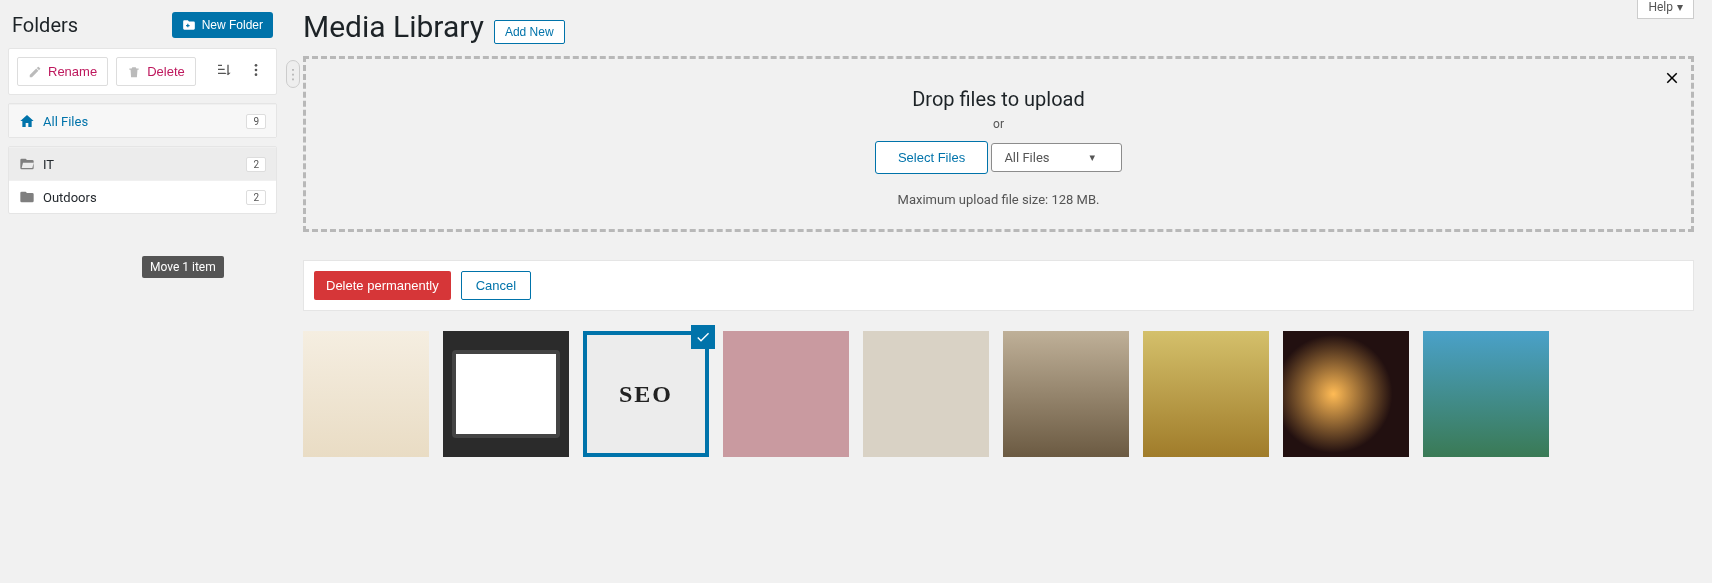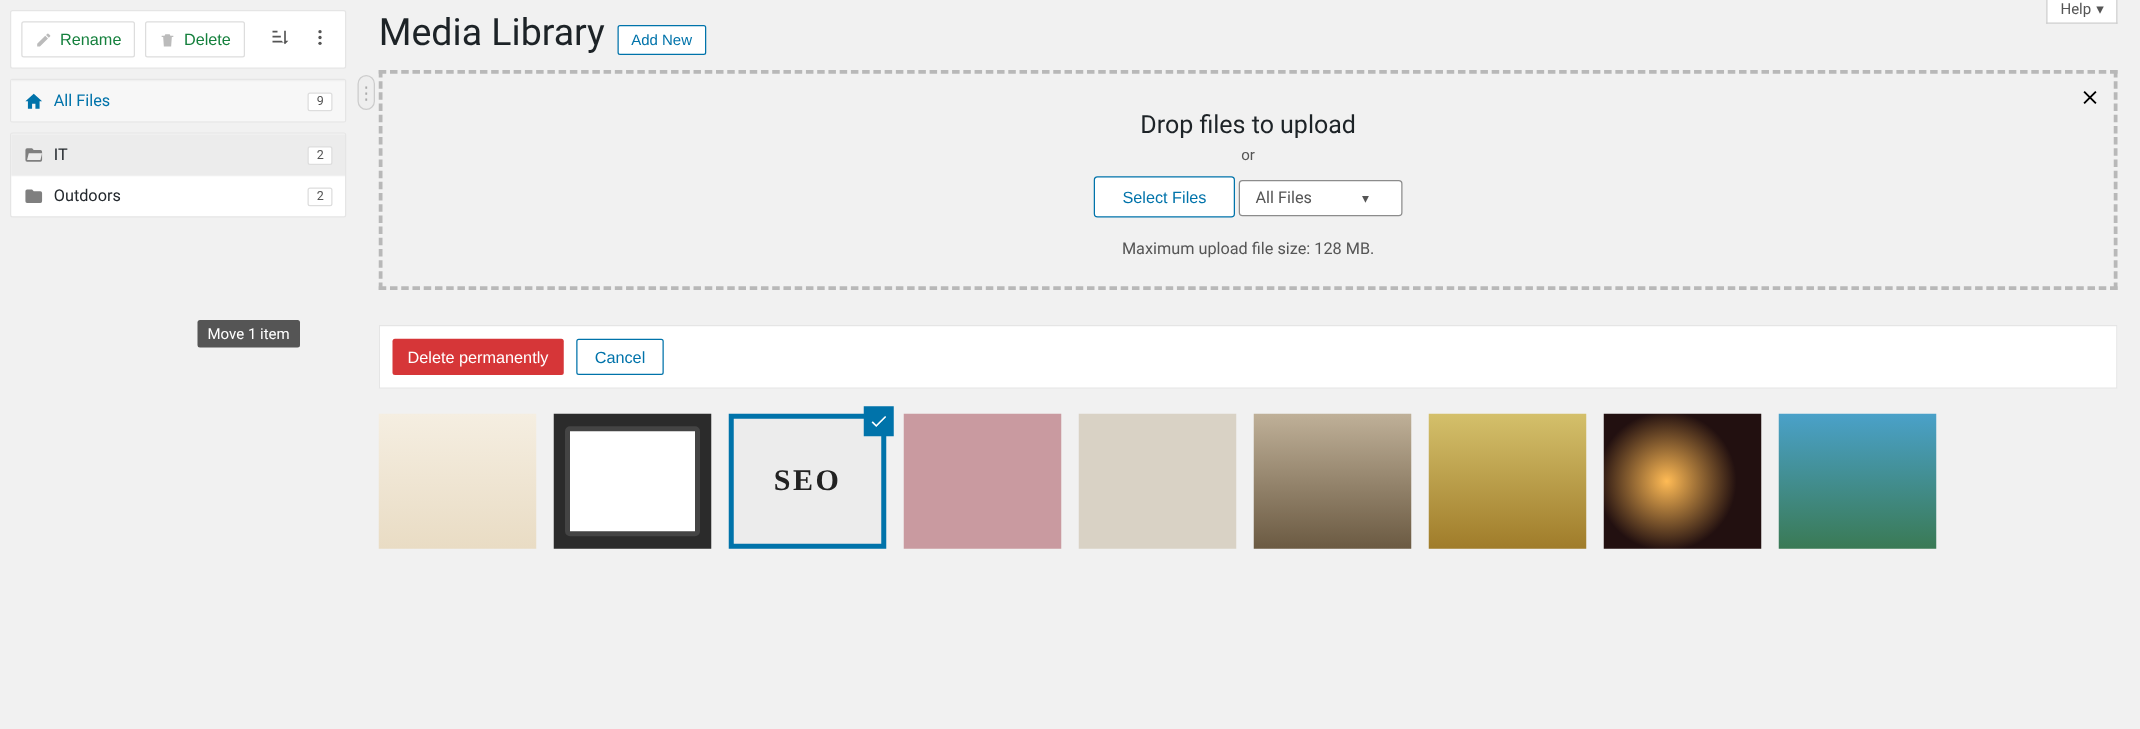--- a/index.html
+++ b/index.html
@@ -27,21 +27,21 @@
   .btn-primary {
     background: #0073aa; color: #fff; border: none; border-radius: 3px;
     padding: 6px 10px; font-size: 12px; cursor: pointer;
     display: inline-flex; align-items: center; gap: 6px;
   }
   .btn-primary .ic { fill: #fff; }
 
   .sb-card { background: #fff; border: 1px solid #e5e5e5; border-radius: 2px; margin-bottom: 8px; }
   .toolbar-row { display: flex; align-items: center; padding: 8px; gap: 8px; }
   .ghost-btn {
-    background: #fff; border: 1px solid #ddd; color: #15803d; border-radius: 2px;
+    background: #fff; border: 1px solid #ddd; color: #be185d; border-radius: 2px;
     padding: 6px 10px; font-size: 13px; display: inline-flex; align-items: center; gap: 6px;
     cursor: not-allowed;
   }
   .ghost-btn .ic { fill: #bbb; }
   .tb-right { margin-left: auto; display: flex; align-items: center; gap: 8px; }
   .icon-btn { background: none; border: none; cursor: pointer; padding: 4px; }
   .icon-btn .ic { fill: #555; }
 
   .folder-list { list-style: none; }
   .folder-item {
@@ -63,21 +63,21 @@
   .search-input {
     width: 100%; border: none; padding: 8px 8px 8px 32px; font-size: 13px; outline: none;
     background: #fff;
   }
   .search-row .search-ic { position: absolute; left: 8px; top: 50%; transform: translateY(-50%); fill: #7f7f7f; }
 
   .list2 { margin-top: 8px; }
 
   .tooltip {
     position: absolute; background: #555; color: #fff; font-size: 12px; padding: 4px 8px; border-radius: 2px;
-    left: 158px; top: 256px; z-index: 50; white-space: nowrap;
+    left: 142px; top: 256px; z-index: 50; white-space: nowrap;
   }
 
   
   .resizer {
     position: absolute; left: 286px; top: 60px; width: 14px; height: 28px;
     background: #eee; border: 1px solid #ccc; border-radius: 7px; z-index: 20;
     cursor: ew-resize; display: flex; align-items: center; justify-content: center;
   }
   .resizer::before { content: "⋮"; color: #aaa; font-size: 14px; }
 
@@ -117,21 +117,21 @@
 
   .bulk-bar {
     background: #fff; border: 1px solid #e5e5e5; padding: 10px; display: flex; gap: 10px; align-items: center;
     margin-bottom: 20px;
   }
   .btn-danger { background: #d63638; color: #fff; border: none; border-radius: 2px; padding: 7px 12px; font-size: 13px; cursor: pointer; }
   .btn-outline { background: #fff; color: #0073aa; border: 1px solid #0073aa; border-radius: 2px; padding: 6px 14px; font-size: 13px; cursor: pointer; }
 
   .grid { display: flex; gap: 14px; }
   .thumb {
-    width: 126px; height: 108px; background: #888; position: relative; cursor: pointer; text-align: right;
+    width: 126px; height: 126px; background: #888; position: relative; cursor: pointer; text-align: right;
   }
   .thumb.selected { outline: 4px solid #0073aa; outline-offset: -4px; }
   .thumb .check {
     position: absolute; right: -6px; top: -6px; width: 24px; height: 24px; background: #0073aa;
     display: flex; align-items: center; justify-content: center;
   }
   .thumb .check svg { fill: #fff; }
 
   
   .t0 { background: linear-gradient(180deg,#f5eee1 0%, #e9dcc4 100%); }
@@ -147,20 +147,29 @@
 
   .ic { width: 16px; height: 16px; display: inline-block; }
   .ic14 { width: 14px; height: 14px; }
 </style>
 </head>
 <body>
 
 <div class="container">
 
   <aside class="sidebar">
+    <div class="sb-header">
+      <div class="sb-title">Folders</div>
+      <button class="btn-primary">
+        <svg class="ic ic14" viewBox="0 0 24 24">
+            <path d="M10 4H4a2 2 0 0 0-2 2v12a2 2 0 0 0 2 2h16a2 2 0 0 0 2-2V8a2 2 0 0 0-2-2h-8l-2-2zm3 10h-2v2h-2v-2H7v-2h2v-2h2v2h2v2z"></path>
+          </svg>
+        <span>New Folder</span>
+      </button>
+    </div>
 
     <div class="sb-card">
       <div class="toolbar-row">
         <button class="ghost-btn">
           <svg class="ic ic14" viewBox="0 0 24 24">
               <path d="M20.71 7.04a1 1 0 0 0 0-1.41l-2.34-2.34a1 1 0 0 0-1.41 0l-1.84 1.84 3.75 3.75 1.84-1.84zM3 17.25V21h3.75L17.81 9.94l-3.75-3.75L3 17.25z"></path>
             </svg>
           <span>Rename</span>
         </button>
         <button class="ghost-btn">

